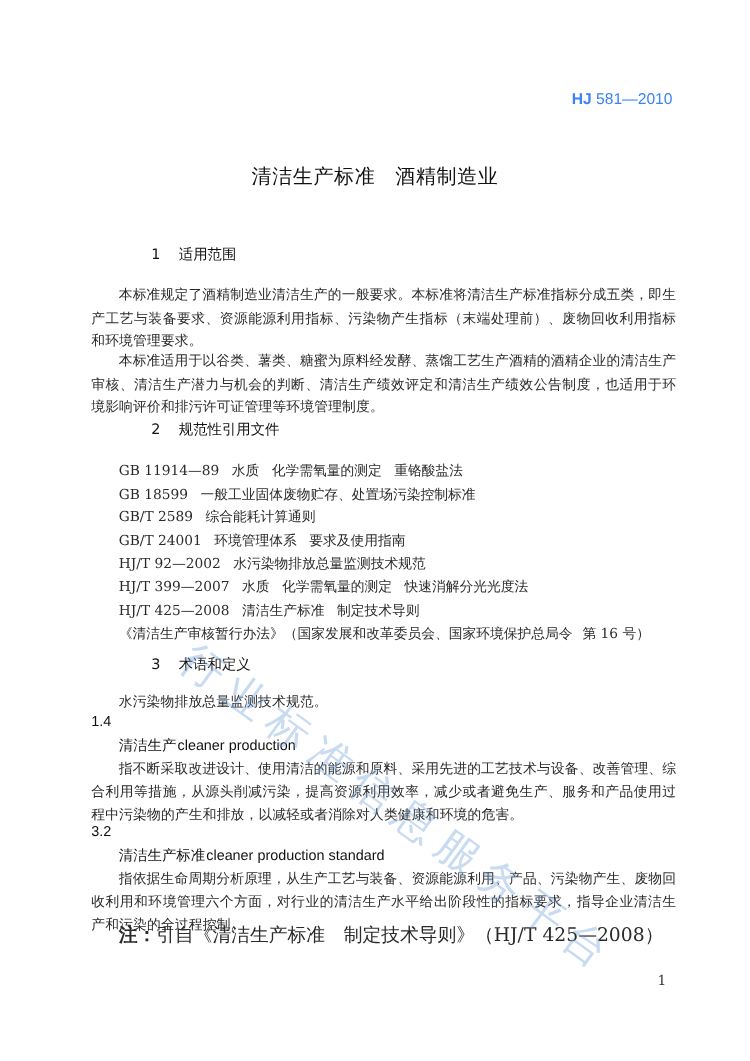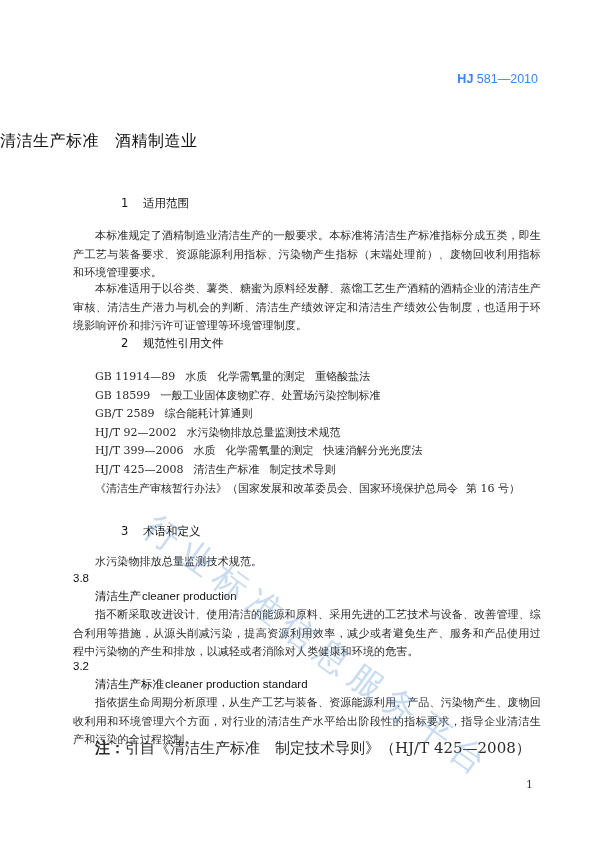--- a/index.html
+++ b/index.html
@@ -26,21 +26,21 @@
       font-family: "Liberation Sans", "DejaVu Sans", sans-serif;
       font-size: 12.5px;
       color: #3b82f6;
     }
     .std-code b { font-weight: bold; }
     .doc-title {
       position: absolute;
       top: 131px;
       left: 0;
       width: 600px;
-      text-align: left;
+      text-align: center;
       font-family: "DejaVu Sans", "Liberation Sans", sans-serif;
       font-size: 16px;
       letter-spacing: 0.5px;
       color: #111;
     }
     .doc-title .gap { display: inline-block; width: 16px; }
 
     .section-heading {
       position: absolute;
       left: 73px;
@@ -148,39 +148,42 @@
     <div class="ref-line">
       <span class="code">GB 11914—89</span><span class="part">水质</span><span class="part">化学需氧量的测定</span><span class="part">重铬酸盐法</span>
     </div>
     <div class="ref-line">
       <span class="code">GB 18599</span><span class="part">一般工业固体废物贮存、处置场污染控制标准</span>
     </div>
     <div class="ref-line">
       <span class="code">GB/T 2589</span><span class="part">综合能耗计算通则</span>
     </div>
     <div class="ref-line">
+      <span class="code">GB/T 24001</span><span class="part">环境管理体系</span><span class="part">要求及使用指南</span>
+    </div>
+    <div class="ref-line">
       <span class="code">HJ/T 92—2002</span><span class="part">水污染物排放总量监测技术规范</span>
     </div>
     <div class="ref-line">
-      <span class="code">HJ/T 399—2006</span><span class="part">水质</span><span class="part">化学需氧量的测定</span><span class="part">快速消解分光光度法</span>
+      <span class="code">HJ/T 399—2007</span><span class="part">水质</span><span class="part">化学需氧量的测定</span><span class="part">快速消解分光光度法</span>
     </div>
     <div class="ref-line">
       <span class="code">HJ/T 425—2008</span><span class="part">清洁生产标准</span><span class="part">制定技术导则</span>
     </div>
     <div class="ref-line">
       <span class="code" style="margin-right:8px;">《清洁生产审核暂行办法》（国家发展和改革委员会、国家环境保护总局令</span><span class="part">第 16 号）</span>
     </div>
   </div>
 
   <div class="section-heading" style="top:524px;">
     <span class="num">3</span><span>术语和定义</span>
   </div>
   <div class="para" style="top:553px;">水污染物排放总量监测技术规范。</div>
 
-  <div class="clause-num" style="top:572px;">3.8</div>
+  <div class="clause-num" style="top:572px;">1.4</div>
   <div class="term" style="top:589px;">
     <span>清洁生产</span><span class="en">cleaner production</span>
   </div>
   <div class="para" style="top:606px;">指不断采取改进设计、使用清洁的能源和原料、采用先进的工艺技术与设备、改善管理、综合利用等措施，从源头削减污染，提高资源利用效率，减少或者避免生产、服务和产品使用过程中污染物的产生和排放，以减轻或者消除对人类健康和环境的危害。</div>
 
   <div class="clause-num" style="top:660px;">3.2</div>
   <div class="term" style="top:677px;text-align:center;">
     <span>清洁生产标准</span><span class="en">cleaner production standard</span>
   </div>
   <div class="para" style="top:694px;">指依据生命周期分析原理，从生产工艺与装备、资源能源利用、产品、污染物产生、废物回收利用和环境管理六个方面，对行业的清洁生产水平给出阶段性的指标要求，指导企业清洁生产和污染的全过程控制。</div>

